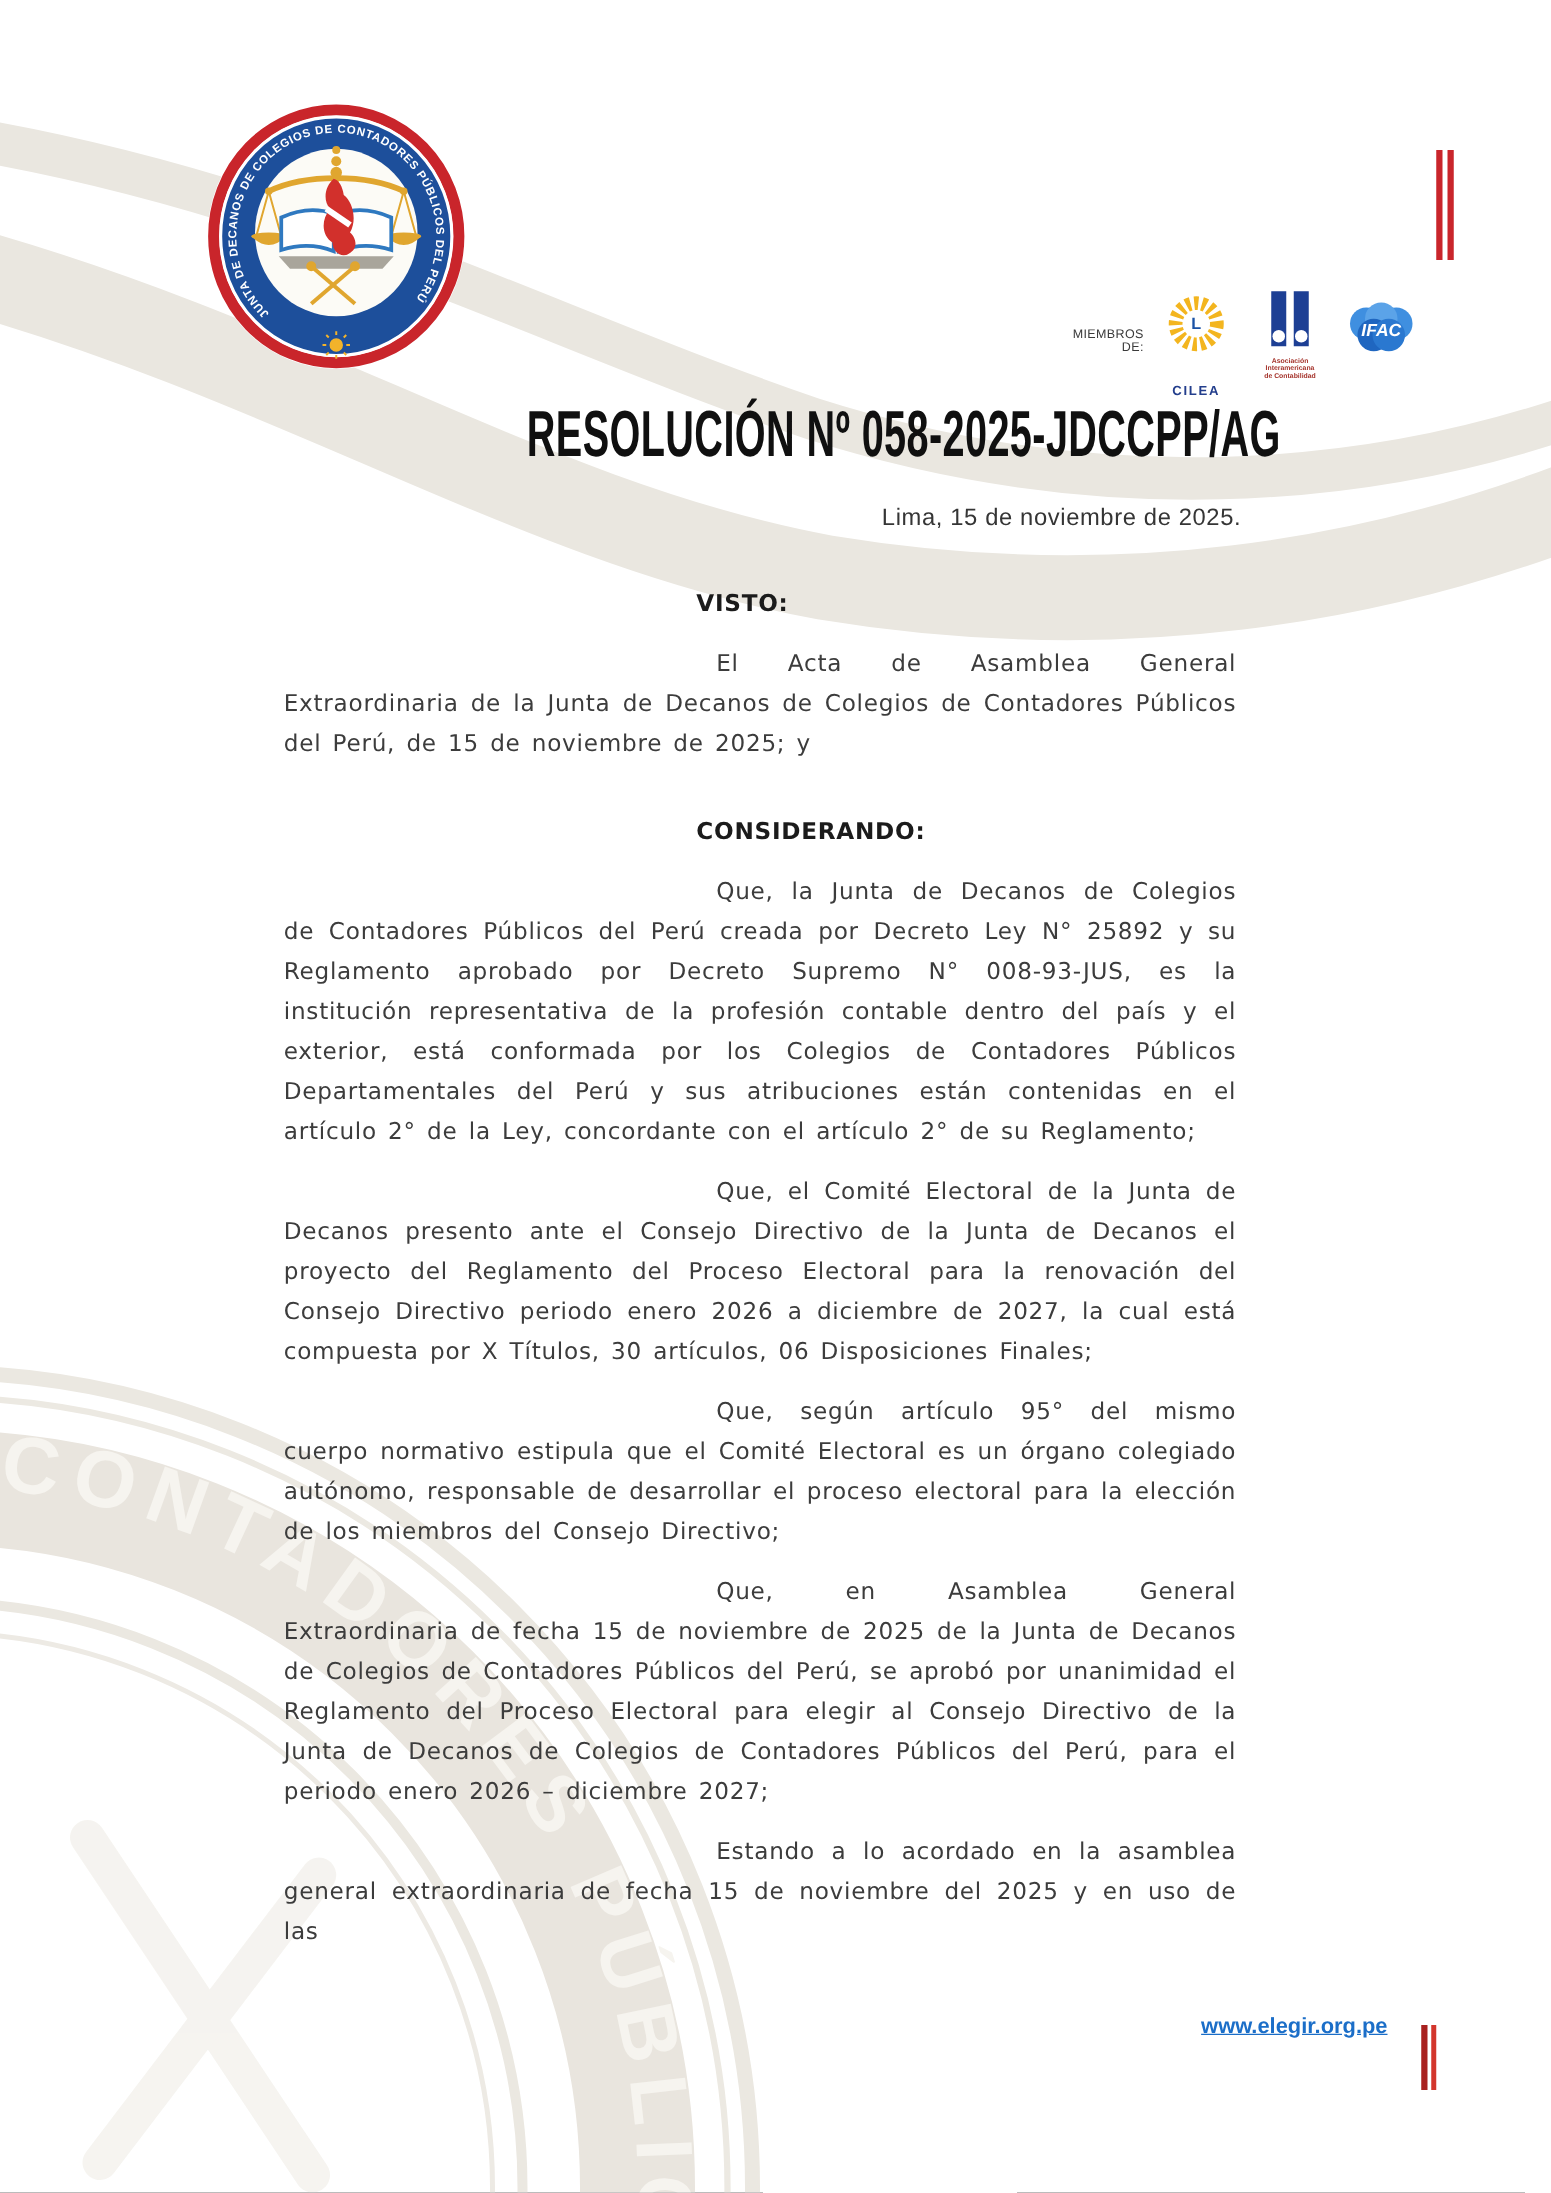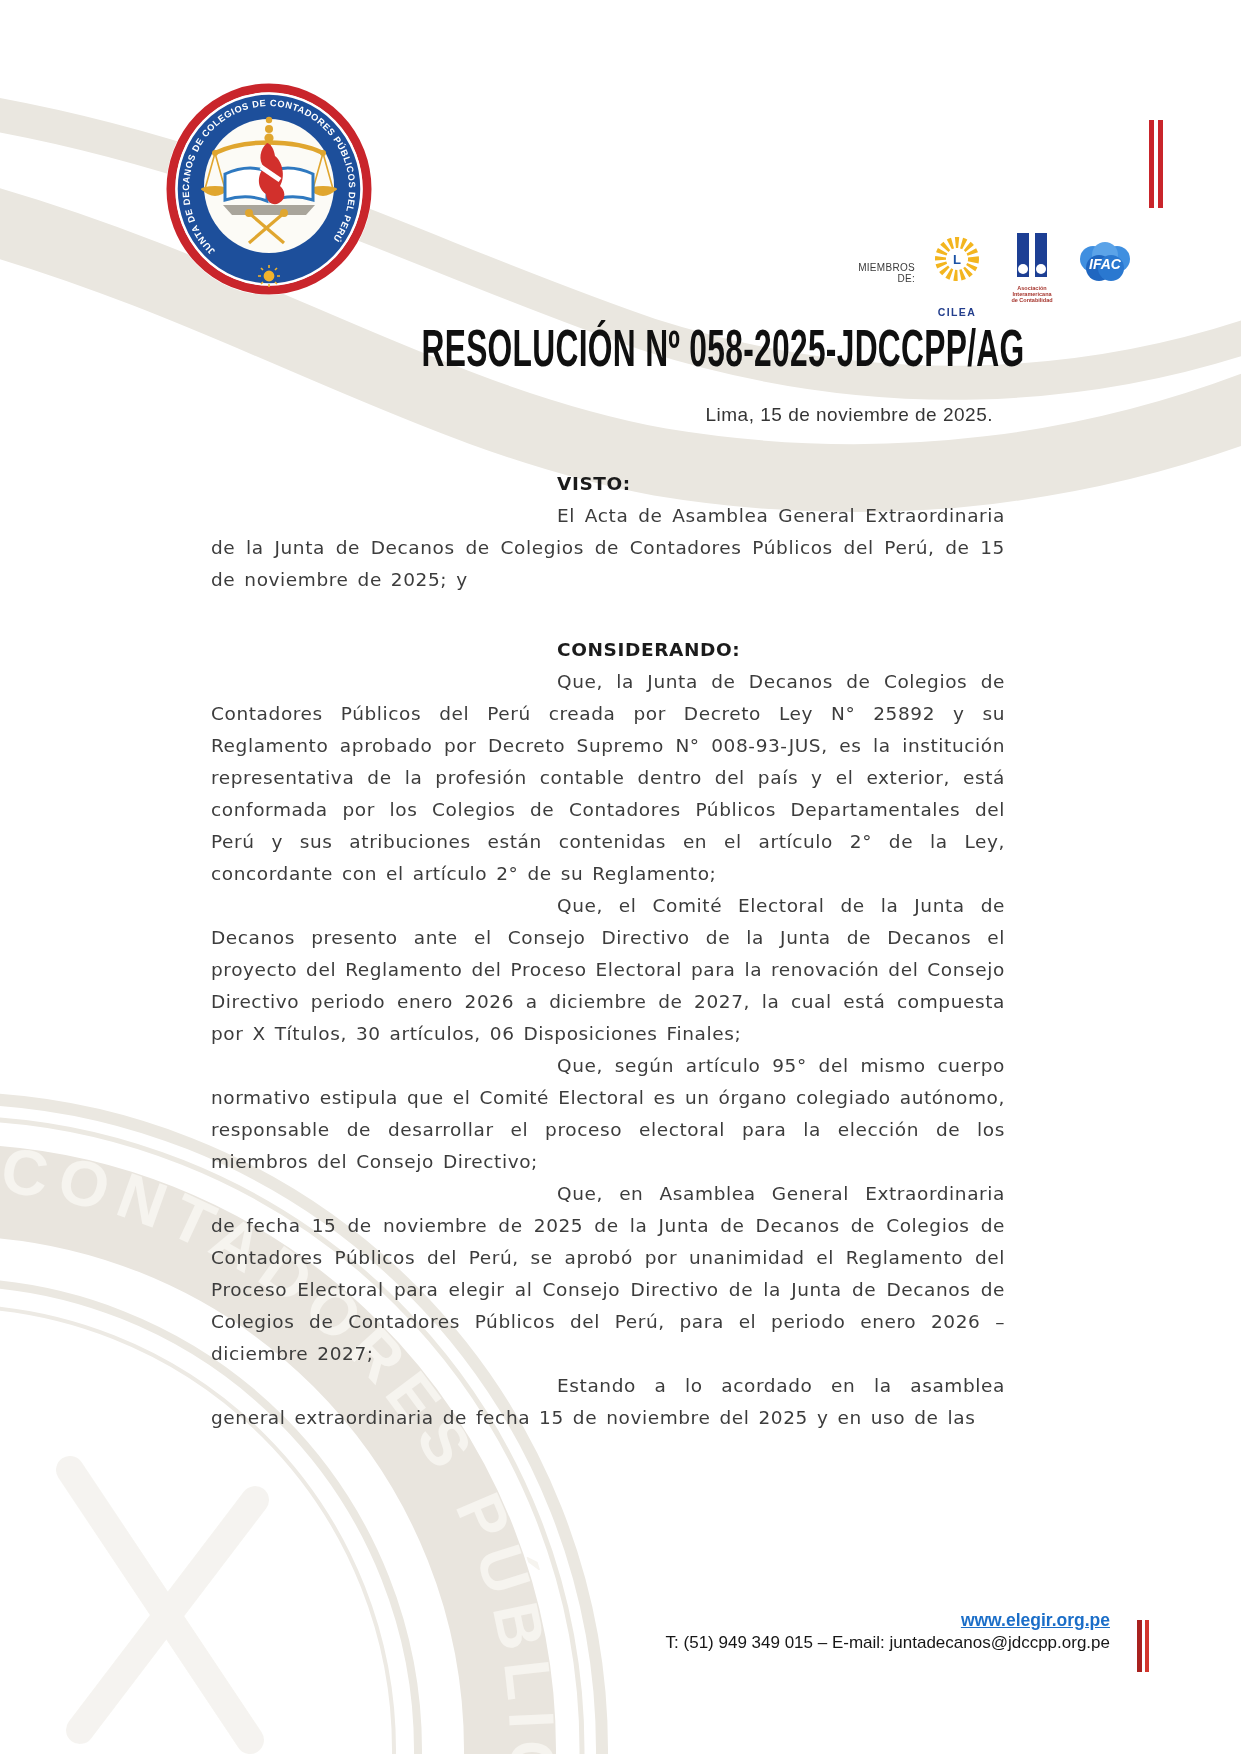--- a/index.html
+++ b/index.html
@@ -25,21 +25,21 @@
          font-size:52px;font-weight:bold;color:#101010;white-space:nowrap;}
   .title span{display:inline-block;transform:scaleX(.61);transform-origin:52% 50%;letter-spacing:.5px;}
   .date{position:absolute;top:404px;left:211px;width:782px;z-index:2;text-align:right;
         font-size:19px;color:#353535;letter-spacing:.5px;}
   
   .body{position:absolute;top:468px;left:211px;width:794px;z-index:2;
         font-family:"DejaVu Sans","Liberation Sans",sans-serif;
         font-size:18.5px;line-height:32px;color:#3c3c3c;text-align:justify;
         letter-spacing:.6px;word-spacing:2.5px;}
   .sec-heading{font-weight:bold;color:#1b1b1b;margin:0 0 0 346px;}
-  .body p{margin:0;text-indent:346px;}
+  .body p{margin:16px;text-indent:346px;}
   .gap{margin-top:38px;}
   
   .footer{position:absolute;top:1610px;right:131px;z-index:2;text-align:right;
           font-size:17px;line-height:21.5px;color:#161616;}
   .footer a{color:#1b6ec8;font-weight:bold;text-decoration:underline;font-size:17.5px;}
   .f-bars{position:absolute;top:1620px;right:92px;width:12px;height:52px;display:flex;gap:3px;z-index:2;}
   .f-bars i{flex:1;}
   .f-bars i:first-child{background:#a8211f;}
   .f-bars i:last-child{background:#d3362c;}
 </style>
@@ -175,20 +175,19 @@
     <p class="gap">Que, el Comité Electoral de la Junta de Decanos presento ante el Consejo Directivo de la Junta de Decanos el proyecto del Reglamento del Proceso Electoral para la renovación del Consejo Directivo periodo enero 2026 a diciembre de 2027, la cual está compuesta por X Títulos, 30 artículos, 06 Disposiciones Finales;</p>
     <p class="gap">Que, según artículo 95° del mismo cuerpo normativo estipula que el Comité Electoral es un órgano colegiado autónomo, responsable de desarrollar el proceso electoral para la elección de los miembros del Consejo Directivo;</p>
     <p class="gap">Que, en Asamblea General Extraordinaria de fecha 15 de noviembre de 2025 de la Junta de Decanos de Colegios de Contadores Públicos del Perú, se aprobó por unanimidad el Reglamento del Proceso Electoral para elegir al Consejo Directivo de la Junta de Decanos de Colegios de Contadores Públicos del Perú, para el periodo enero 2026 – diciembre 2027;</p>
     <p class="gap">Estando a lo acordado en la asamblea general extraordinaria de fecha 15 de noviembre del 2025 y en uso de las</p>
   </main>
 
   <div class="footer">
     <div>
       <a href="#">www.elegir.org.pe</a>
     </div>
-    <div>T: (51) 949 349 015  – E-mail: juntadecanos@jdccpp.org.pe</div>
   </div>
   <div class="f-bars">
       <i></i>
       <i></i>
     </div>
 
 </div>
 
 </body></html>

